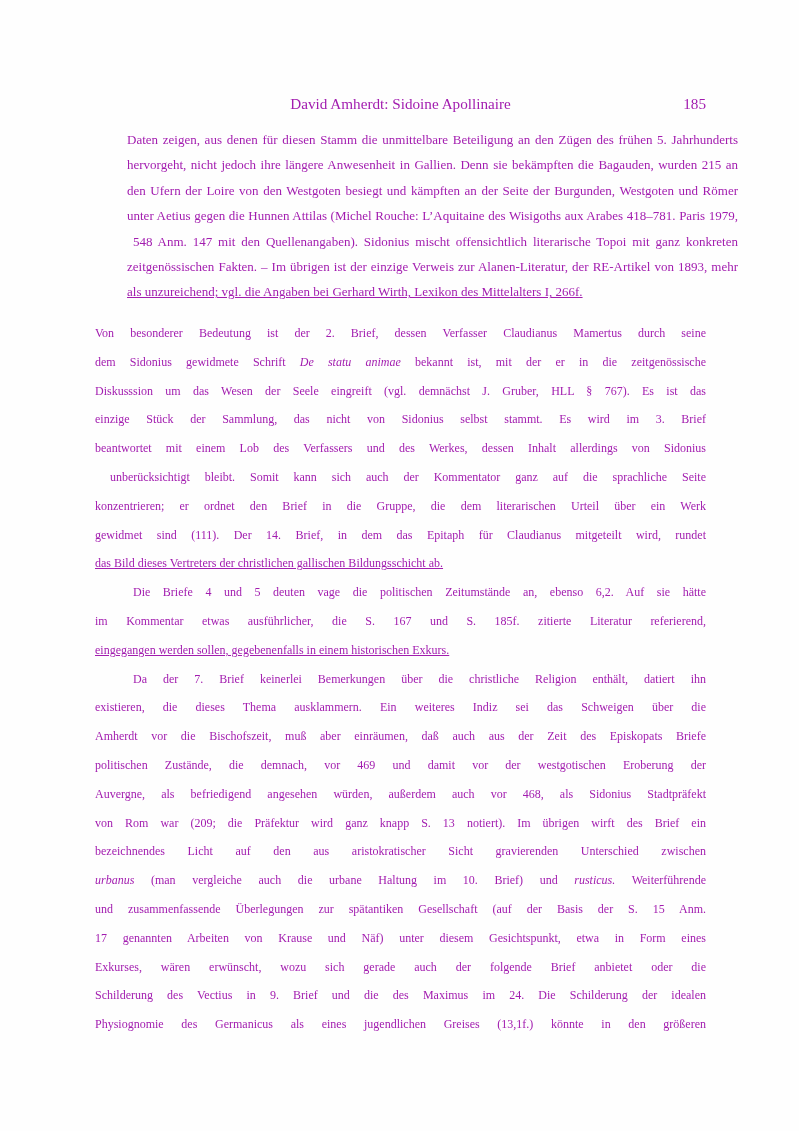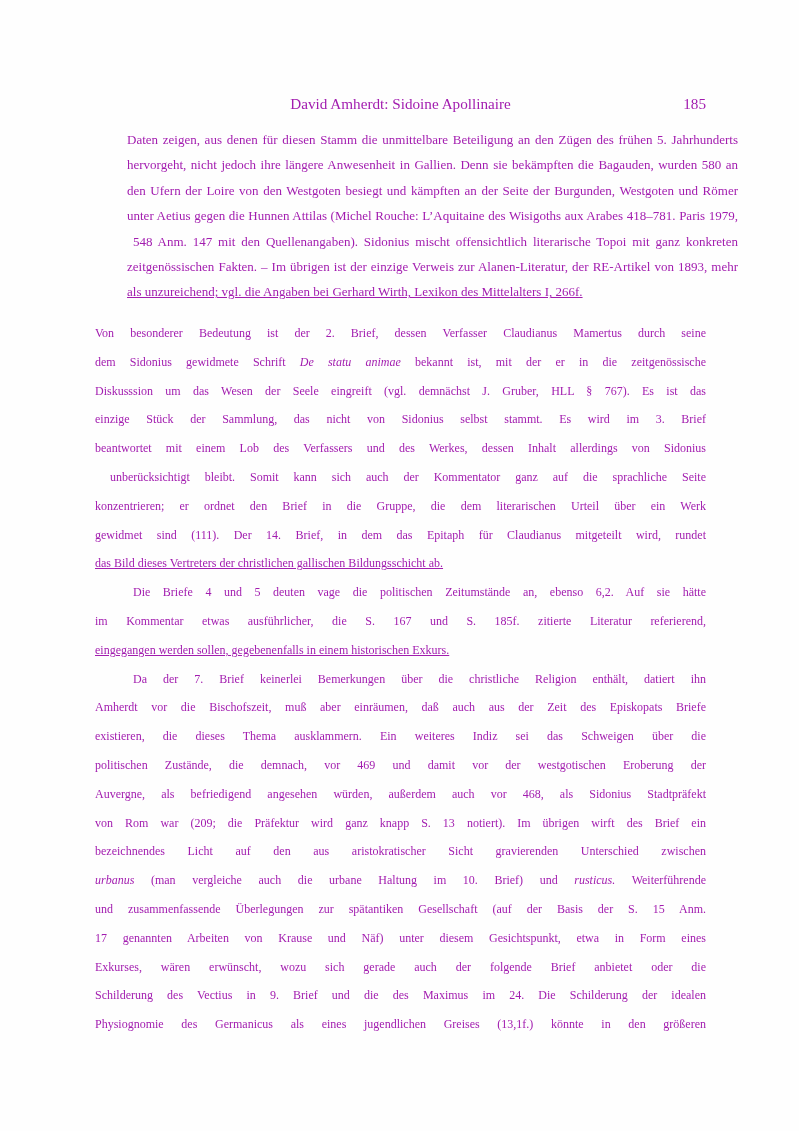--- a/index.html
+++ b/index.html
@@ -64,21 +64,21 @@
 
 <div class="page">
 
   <div class="running-header">
     <span class="running-title">David Amherdt: Sidoine Apollinaire</span>
     <span class="page-number">185</span>
   </div>
 
   <div class="footnote-block">
       <div class="fn-line">Daten zeigen, aus denen für diesen Stamm die unmittelbare Beteiligung an den Zügen des frühen 5. Jahrhunderts</div>
-      <div class="fn-line">hervorgeht, nicht jedoch ihre längere Anwesenheit in Gallien. Denn sie bekämpften die Bagauden, wurden 580 an</div>
+      <div class="fn-line">hervorgeht, nicht jedoch ihre längere Anwesenheit in Gallien. Denn sie bekämpften die Bagauden, wurden 215 an</div>
       <div class="fn-line">den Ufern der Loire von den Westgoten besiegt und kämpften an der Seite der Burgunden, Westgoten und Römer</div>
       <div class="fn-line">unter Aetius gegen die Hunnen Attilas (Michel Rouche: L’Aquitaine des Wisigoths aux Arabes 418–781. Paris 1979,</div>
       <div class="fn-line">&nbsp;548 Anm. 147 mit den Quellenangaben). Sidonius mischt offensichtlich literarische Topoi mit ganz konkreten</div>
       <div class="fn-line">zeitgenössischen Fakten. – Im übrigen ist der einzige Verweis zur Alanen-Literatur, der RE-Artikel von 1893, mehr</div>
       <div class="fn-line endline">als unzureichend; vgl. die Angaben bei Gerhard Wirth, Lexikon des Mittelalters I, 266f.</div>
     </div>
 
   <div class="body-block">
       <div>
         <div class="line">Von besonderer Bedeutung ist der 2. Brief, dessen Verfasser Claudianus Mamertus durch seine</div>
@@ -91,22 +91,22 @@
         <div class="line">gewidmet sind (111). Der 14. Brief, in dem das Epitaph für Claudianus mitgeteilt wird, rundet</div>
         <div class="line endline">das Bild dieses Vertreters der christlichen gallischen Bildungsschicht ab.</div>
       </div>
       <div>
         <div class="line indent">Die Briefe 4 und 5 deuten vage die politischen Zeitumstände an, ebenso 6,2. Auf sie hätte</div>
         <div class="line">im Kommentar etwas ausführlicher, die S. 167 und S. 185f. zitierte Literatur referierend,</div>
         <div class="line endline">eingegangen werden sollen, gegebenenfalls in einem historischen Exkurs.</div>
       </div>
       <div>
         <div class="line indent">Da der 7. Brief keinerlei Bemerkungen über die christliche Religion enthält, datiert ihn</div>
+        <div class="line">existieren, die dieses Thema ausklammern. Ein weiteres Indiz sei das Schweigen über die</div>
         <div class="line">Amherdt vor die Bischofszeit, muß aber einräumen, daß auch aus der Zeit des Episkopats Briefe</div>
-        <div class="line">existieren, die dieses Thema ausklammern. Ein weiteres Indiz sei das Schweigen über die</div>
         <div class="line">politischen Zustände, die demnach, vor 469 und damit vor der westgotischen Eroberung der</div>
         <div class="line">Auvergne, als befriedigend angesehen würden, außerdem auch vor 468, als Sidonius Stadtpräfekt</div>
         <div class="line">von Rom war (209; die Präfektur wird ganz knapp S. 13 notiert). Im übrigen wirft des Brief ein</div>
         <div class="line">bezeichnendes Licht auf den aus aristokratischer Sicht gravierenden Unterschied zwischen</div>
         <div class="line"><span class="ital">urbanus</span><span> (man vergleiche auch die urbane Haltung im 10. Brief) und </span><span class="ital">rusticus.</span><span> Weiterführende</span></div>
         <div class="line">und zusammenfassende Überlegungen zur spätantiken Gesellschaft (auf der Basis der S. 15 Anm.</div>
         <div class="line">17 genannten Arbeiten von Krause und Näf) unter diesem Gesichtspunkt, etwa in Form eines</div>
         <div class="line">Exkurses, wären erwünscht, wozu sich gerade auch der folgende Brief anbietet oder die</div>
         <div class="line">Schilderung des Vectius in 9. Brief und die des Maximus im 24. Die Schilderung der idealen</div>
         <div class="line">Physiognomie des Germanicus als eines jugendlichen Greises (13,1f.) könnte in den größeren</div>

